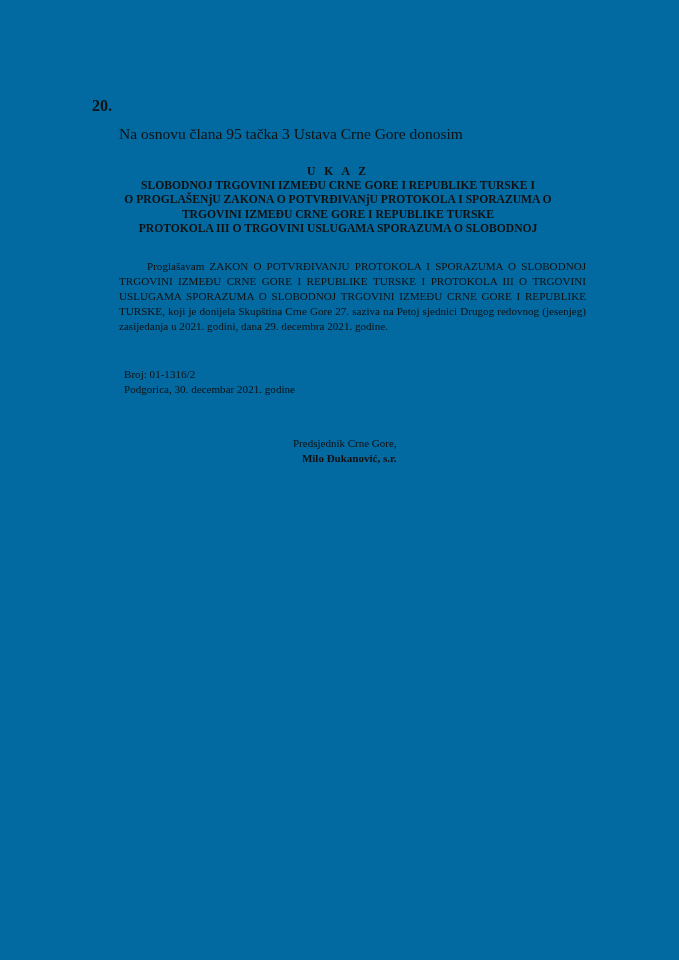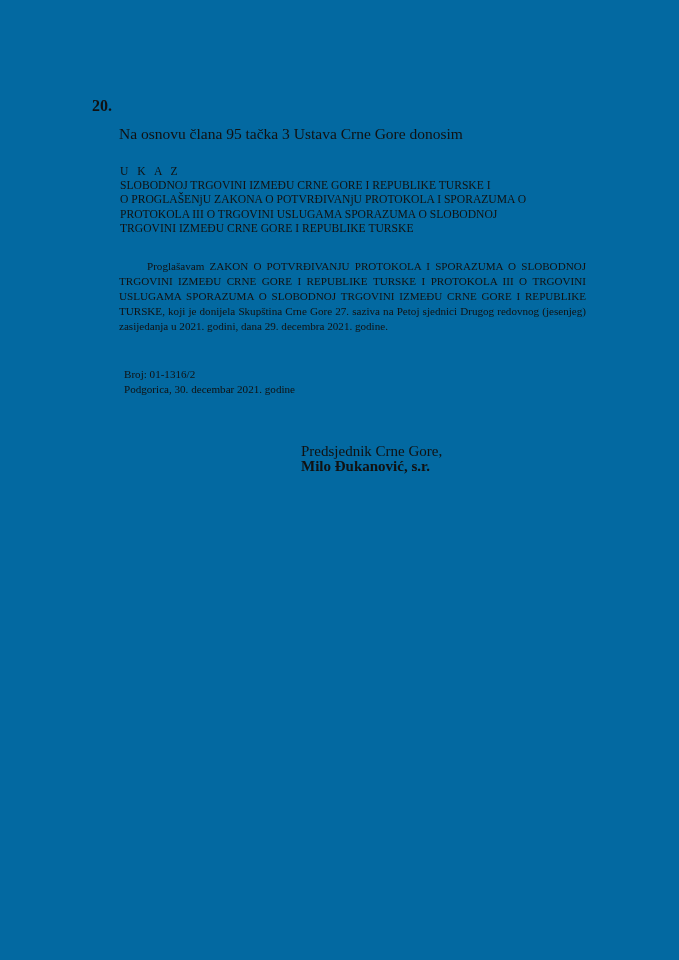--- a/index.html
+++ b/index.html
@@ -38,22 +38,22 @@
       font-size: 15.5px;
       line-height: 20px;
       margin: 0;
       white-space: nowrap;
     }
     .title-block {
       position: absolute;
       left: 120px;
       width: 436px;
       top: 165px;
-      text-align: left;
-      font-weight: normal;
+      text-align: center;
+      font-weight: bold;
       font-size: 11.6px;
       line-height: 14.2px;
       margin: 0;
     }
     .title-heading {
       display: block;
       letter-spacing: 3px;
       margin: 0;
     }
     .title-line {
@@ -78,43 +78,44 @@
       top: 367px;
       font-size: 11.1px;
       line-height: 15px;
       margin: 0;
     }
     .reference span { display: block; }
     .signature {
       position: absolute;
       left: 289px;
       top: 432px;
-      font-size: 15px;
+      font-size: 11px;
       line-height: 15px;
-      margin: 12px;
+      margin: 4px;
+      text-align: right;
     }
     .signature span { display: block; }
     .signer-name { font-weight: bold; }
     .signer-suffix { font-weight: bold; }
   </style>
 </head>
 <body>
 
 <div class="page">
 
   <p class="doc-number">20.</p>
 
   <p class="preamble">Na osnovu člana 95 tačka 3 Ustava Crne Gore donosim</p>
 
   <div class="title-block">
     <span class="title-heading">U K A Z</span>
     <span class="title-line">SLOBODNOJ TRGOVINI IZMEĐU CRNE GORE I REPUBLIKE TURSKE I</span>
     <span class="title-line">O PROGLAŠENjU ZAKONA O POTVRĐIVANjU PROTOKOLA I SPORAZUMA O</span>
+    <span class="title-line">TRGOVINI IZMEĐU CRNE GORE I REPUBLIKE TURSKE</span>
     <span class="title-line">PROTOKOLA III O TRGOVINI USLUGAMA SPORAZUMA O SLOBODNOJ</span>
-    <span class="title-line">TRGOVINI IZMEĐU CRNE GORE I REPUBLIKE TURSKE</span>
   </div>
 
   <p class="body-paragraph">Proglašavam ZAKON O POTVRĐIVANJU PROTOKOLA I SPORAZUMA O SLOBODNOJ TRGOVINI IZMEĐU CRNE GORE I REPUBLIKE TURSKE I PROTOKOLA III O TRGOVINI USLUGAMA SPORAZUMA O SLOBODNOJ TRGOVINI IZMEĐU CRNE GORE I REPUBLIKE TURSKE, koji je donijela Skupština Crne Gore 27. saziva na Petoj sjednici Drugog redovnog (jesenjeg) zasijedanja u 2021. godini, dana 29. decembra 2021. godine.</p>
 
   <div class="reference">
     <span>Broj: 01-1316/2</span>
     <span>Podgorica, 30. decembar 2021. godine</span>
   </div>
 
   <div class="signature">

